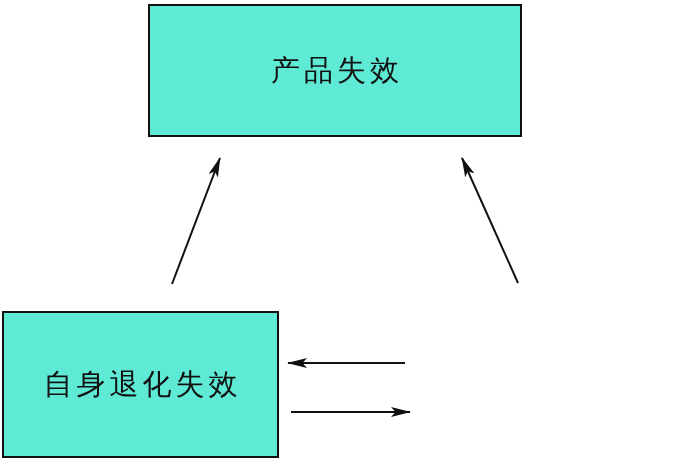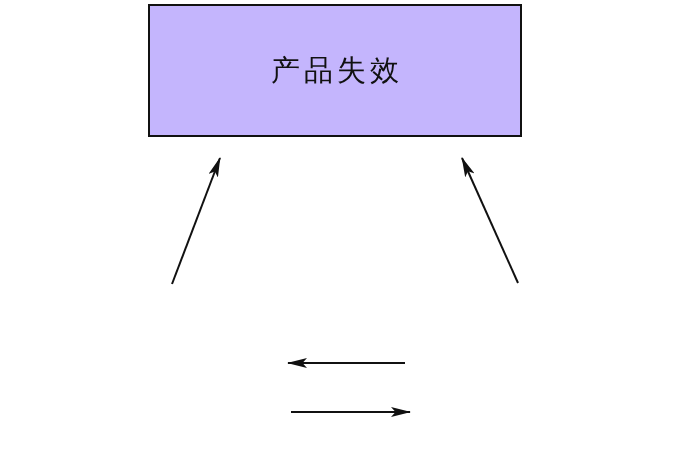--- a/index.html
+++ b/index.html
@@ -11,21 +11,21 @@
     position: relative;
     width: 700px;
     height: 466px;
     background: #ffffff;
     font-family: "Liberation Serif", "DejaVu Serif", serif;
     overflow: hidden;
   }
   .node {
     position: absolute;
     border: 2px solid #111111;
-    background: #c4b5fd;
+    background: #5eead4;
     display: flex;
     align-items: center;
     justify-content: center;
     box-sizing: border-box;
     color: #111111;
     font-size: 29px;
     letter-spacing: 4px;
     text-indent: 4px; 
     white-space: nowrap;
   }
@@ -62,20 +62,23 @@
 </style>
 </head>
 <body>
 
 <div class="diagram">
 
   <div class="node node-top">
     <span>产品失效</span>
   </div>
 
+  <div class="node node-bottom-left">
+    <span>自身退化失效</span>
+  </div>
 
 
   <svg class="arrows-layer" viewBox="0 0 700 466" xmlns="http://www.w3.org/2000/svg">
     <defs>
       <marker id="arrowhead" viewBox="0 0 20 10" refX="19" refY="5" markerWidth="20" markerHeight="10" markerUnits="userSpaceOnUse" orient="auto">
         <path d="M0,0 L20,5 L0,10 L4.5,5 Z" fill="#111111"></path>
       </marker>
     </defs>
 
     <line class="arrow-line" x1="172" y1="284" x2="220" y2="158" marker-end="url(#arrowhead)"></line>

